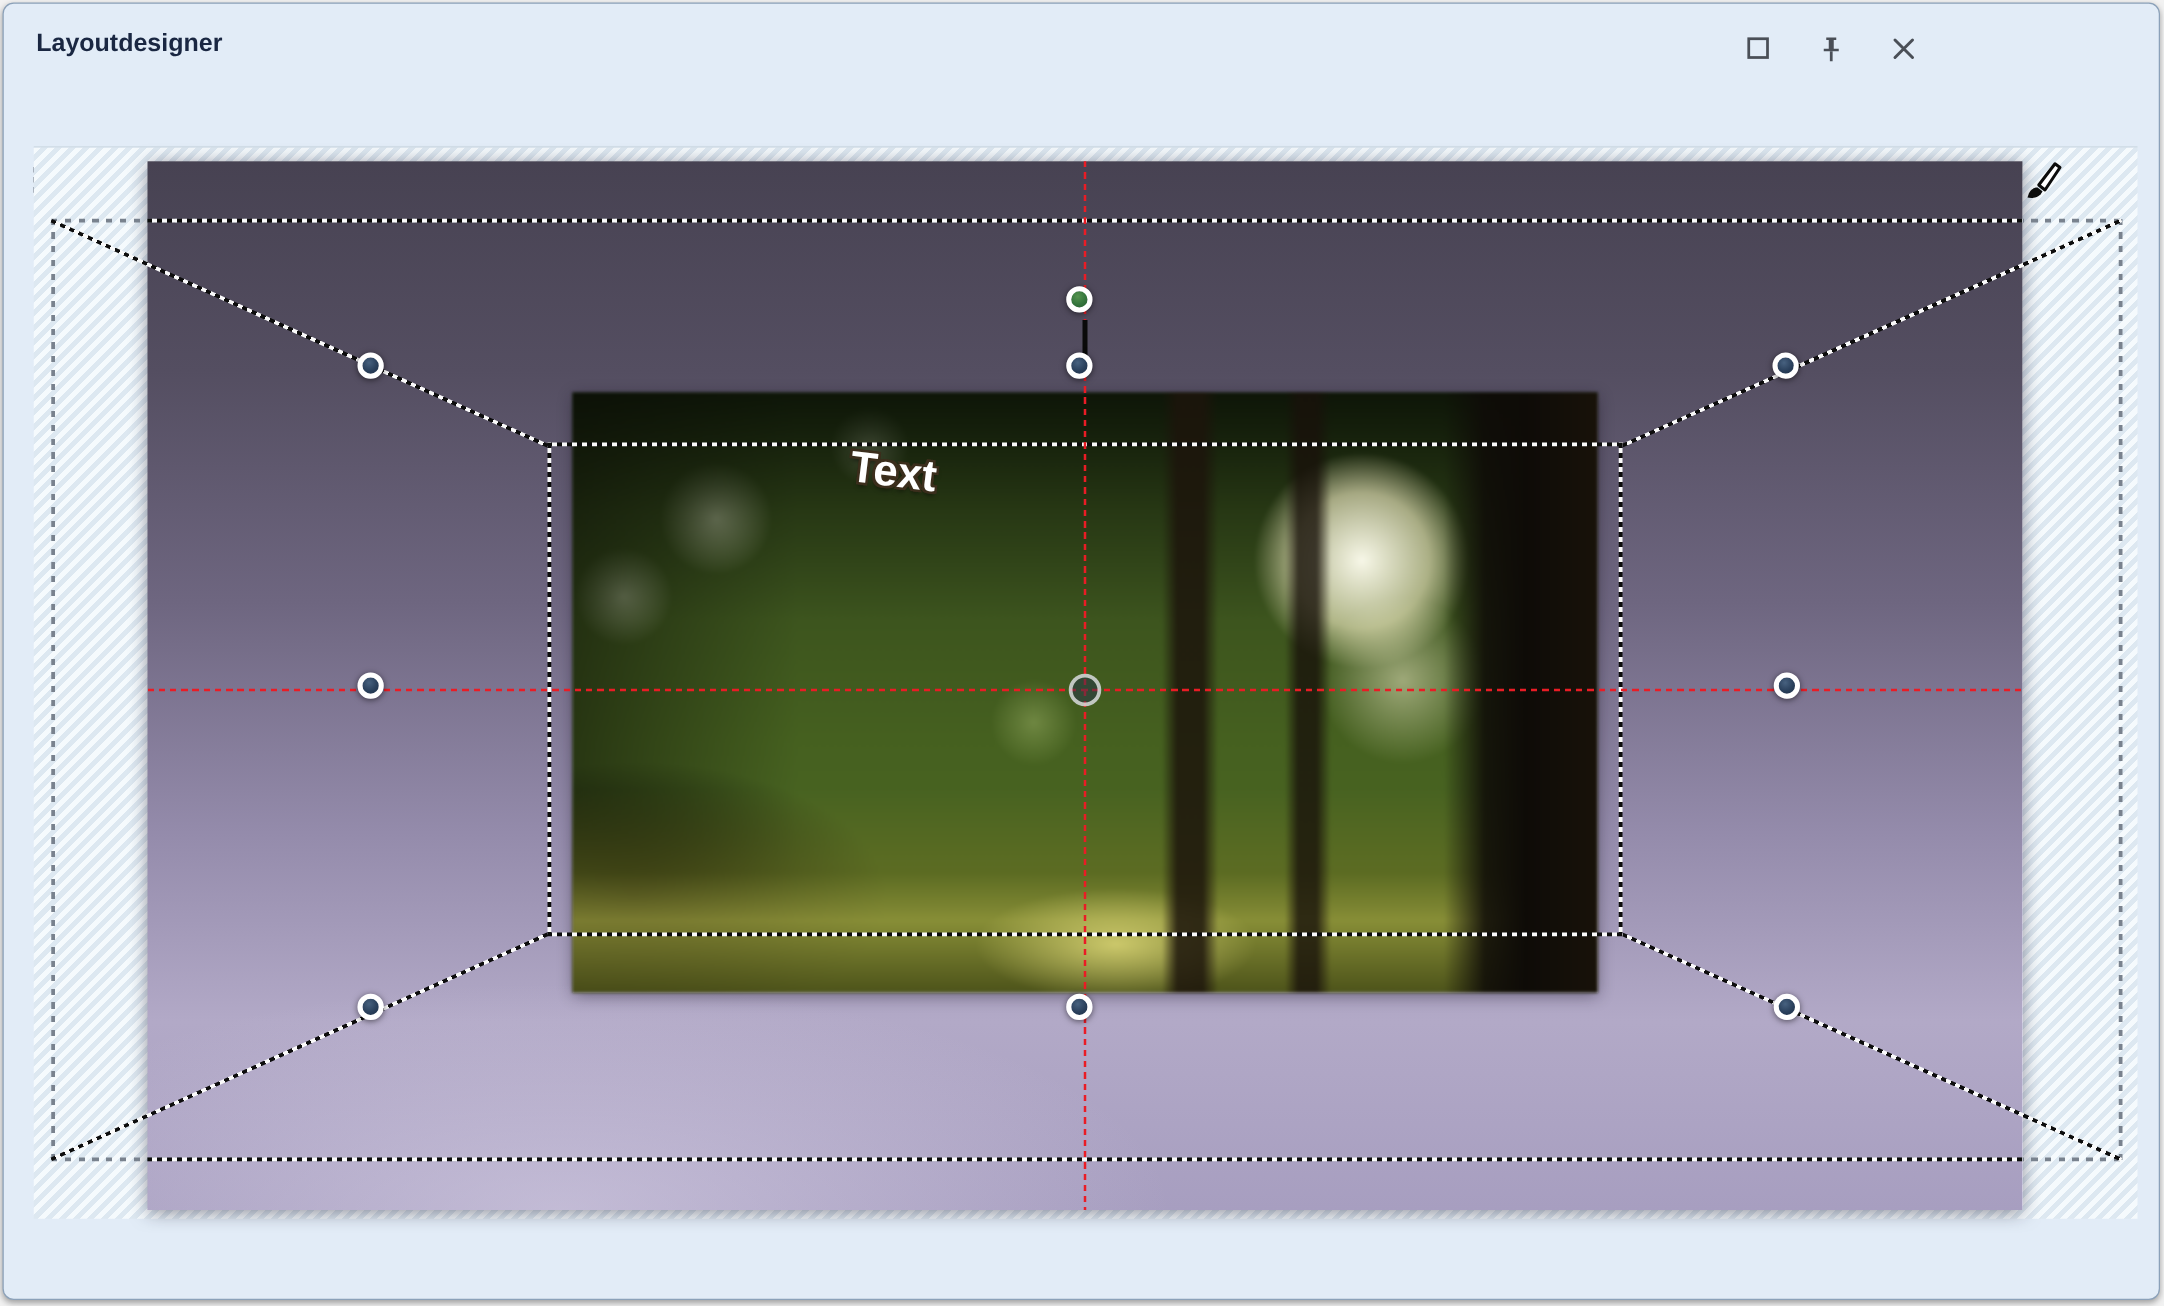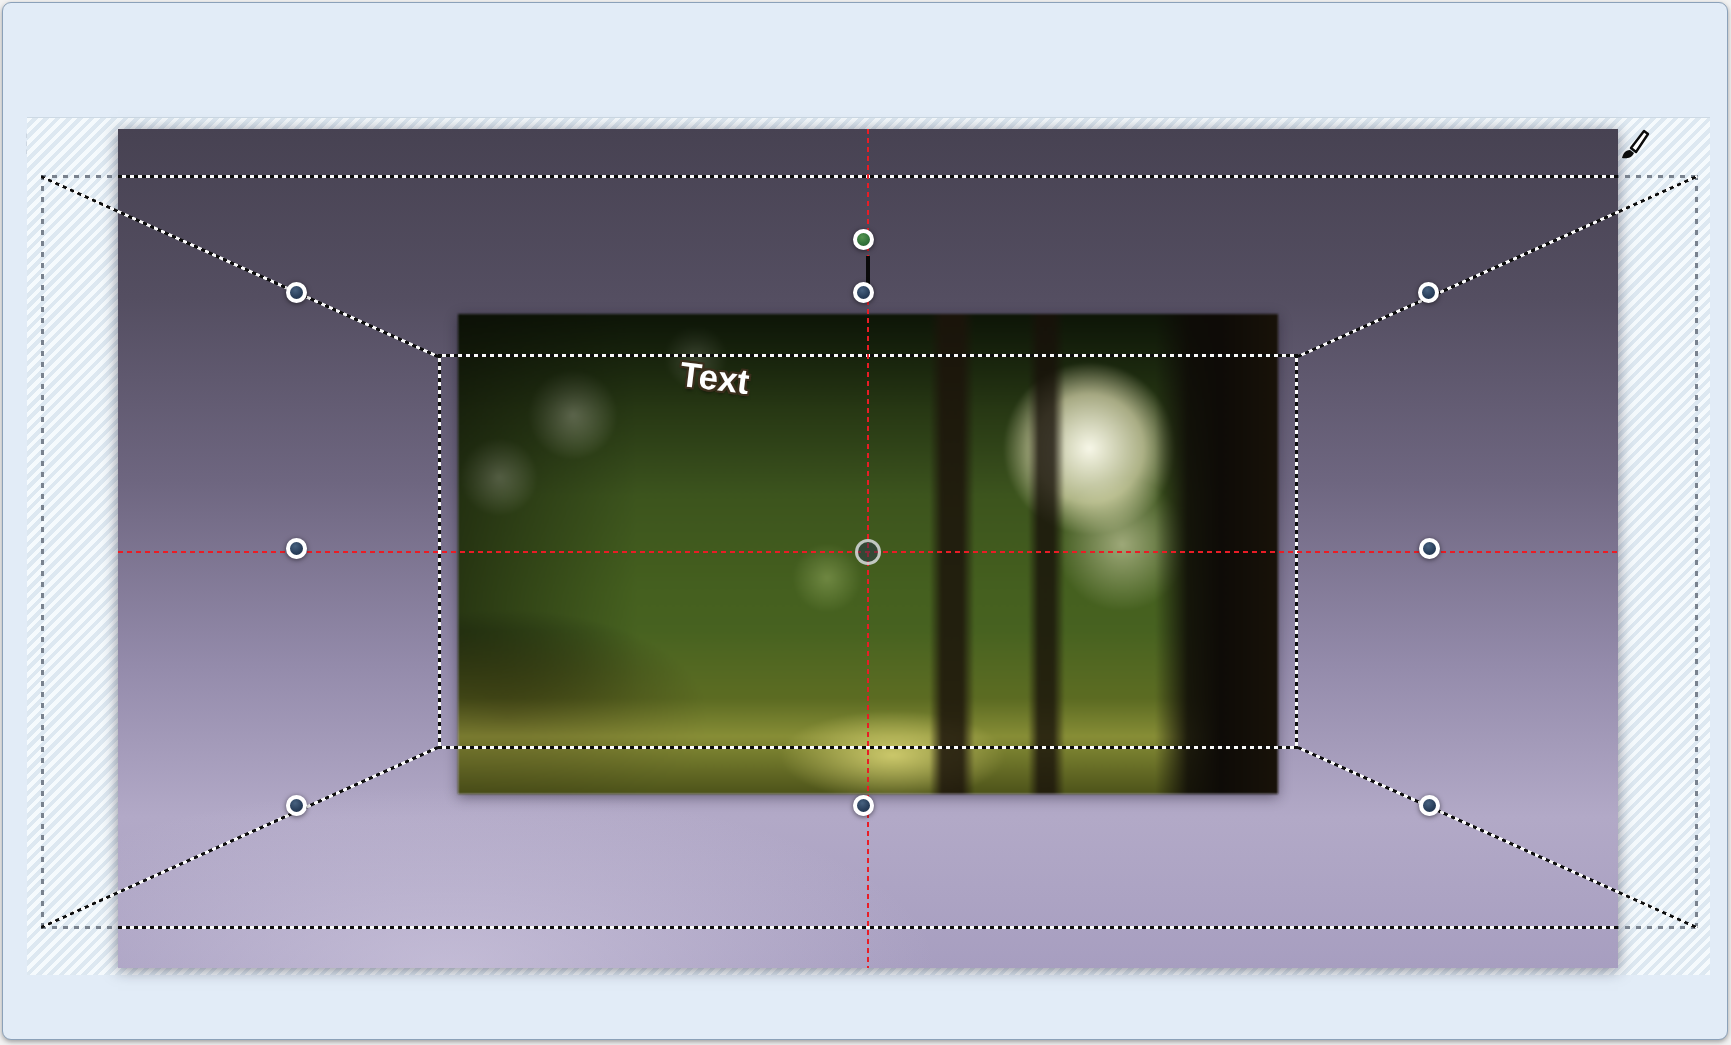--- a/index.html
+++ b/index.html
@@ -80,20 +80,39 @@
   .transport { position:absolute; left:0; top:972px; right:0; height:66px; }
   .ticon { position:absolute; cursor:pointer; }
   svg { display:block; }
 </style>
 </head>
 <body>
 <div id="root">
 
 <div class="window">
 
+  <div class="titlebar">
+    <span class="title">Layoutdesigner</span>
+    <span class="wbtn" style="left:1392px;">
+      <svg width="24" height="24" viewBox="0 0 24 24">
+            <rect x="4" y="4" width="15" height="15" fill="none" stroke="#4a4f57" stroke-width="2.2"></rect>
+          </svg>
+    </span>
+    <span class="wbtn" style="left:1450px;">
+      <svg width="24" height="24" viewBox="0 0 24 24">
+            <path d="M8 3 h8 v2 h-2 v7 h4 v2 H6 v-2 h4 V5 H8 z" fill="#4a4f57"></path>
+            <line x1="12" y1="14" x2="12" y2="22" stroke="#4a4f57" stroke-width="2.2"></line>
+          </svg>
+    </span>
+    <span class="wbtn" style="left:1508px;">
+      <svg width="24" height="24" viewBox="0 0 24 24">
+            <path d="M5 5 L19 19 M19 5 L5 19" stroke="#4a4f57" stroke-width="2.4" stroke-linecap="round"></path>
+          </svg>
+    </span>
+  </div>
 
   <div class="toolbar">
     <span class="tbtn" style="left:18px;">
       <svg width="32" height="32" viewBox="0 0 32 32">
             <rect x="4" y="7" width="22" height="21" fill="none" stroke="#161e2d" stroke-width="2.2" stroke-dasharray="4.5 3.5"></rect>
             <path d="M14 9 L14 24 L18 20 L21 26.5 L24 25 L21 18.8 L26 18 Z" fill="#fff" stroke="#161e2d" stroke-width="1.8" stroke-linejoin="round"></path>
           </svg>
     </span>
     <span class="vsep" style="left:60px;"></span>
     <span class="tbtn" style="left:62px;">

